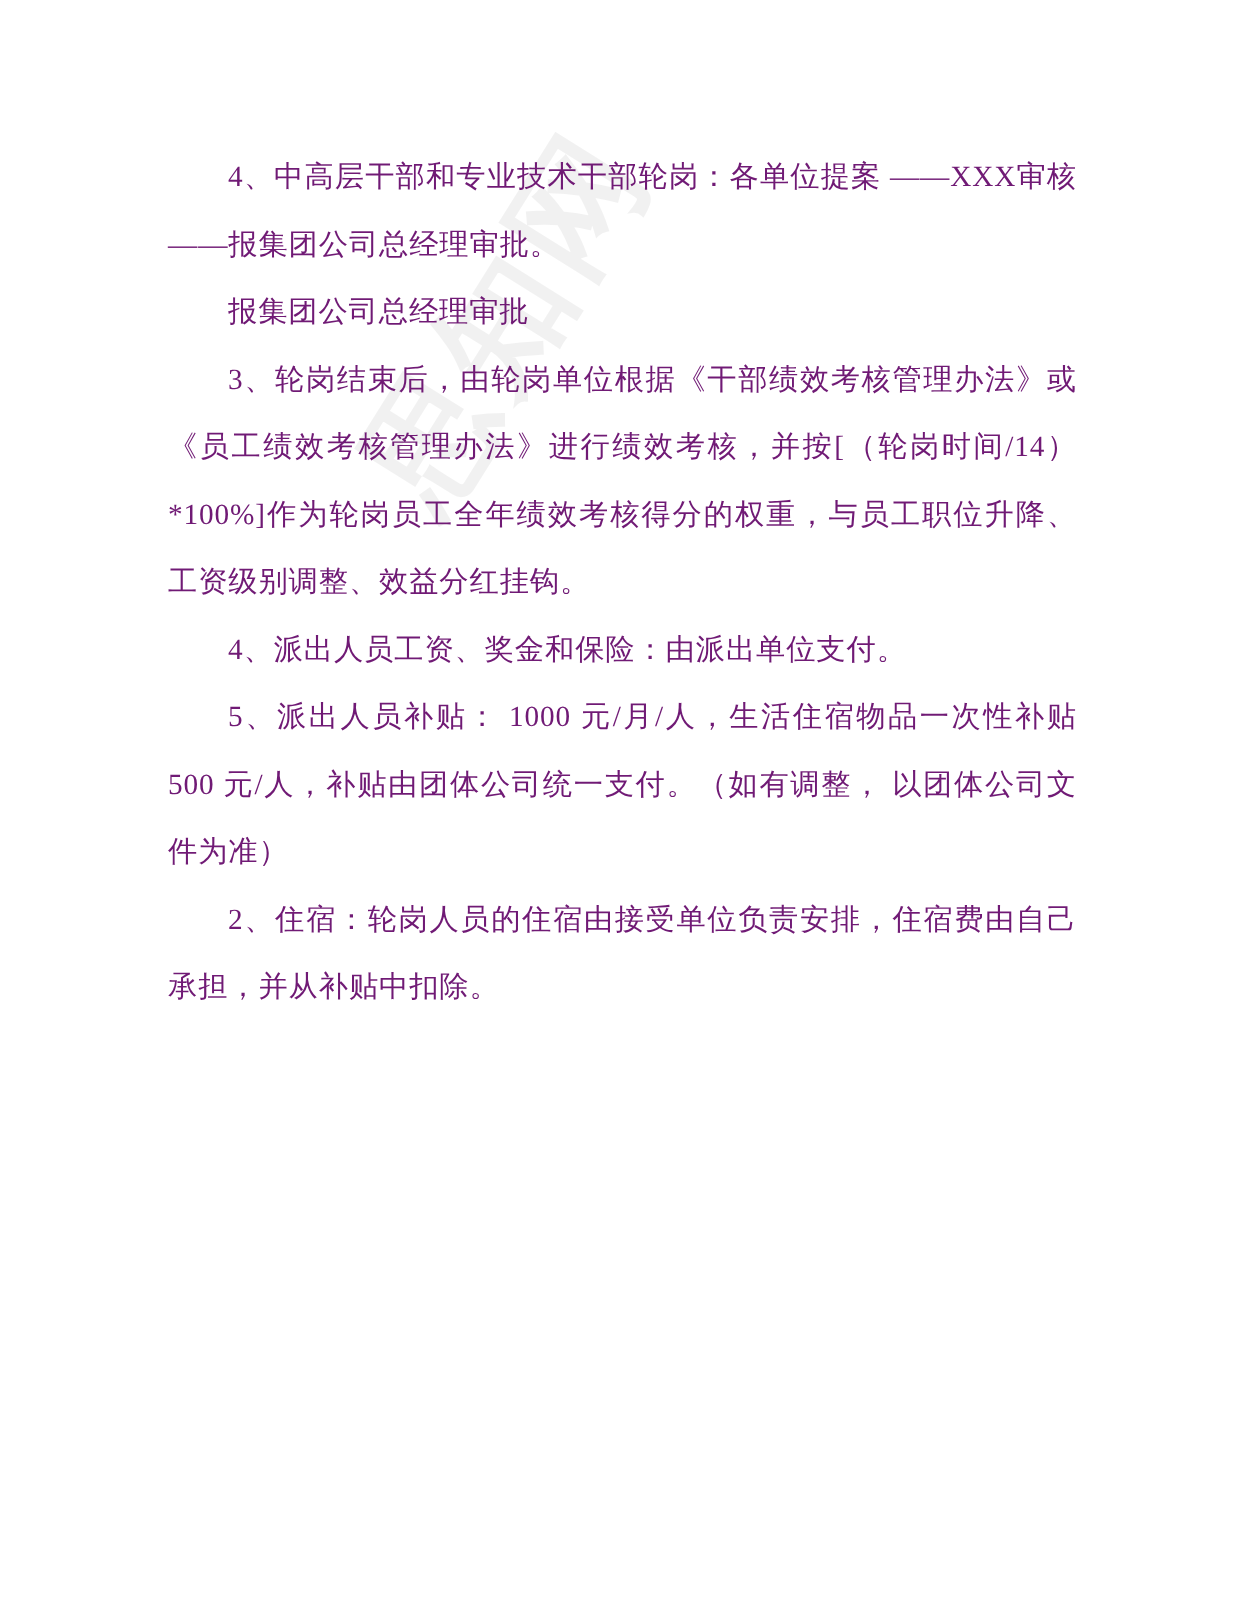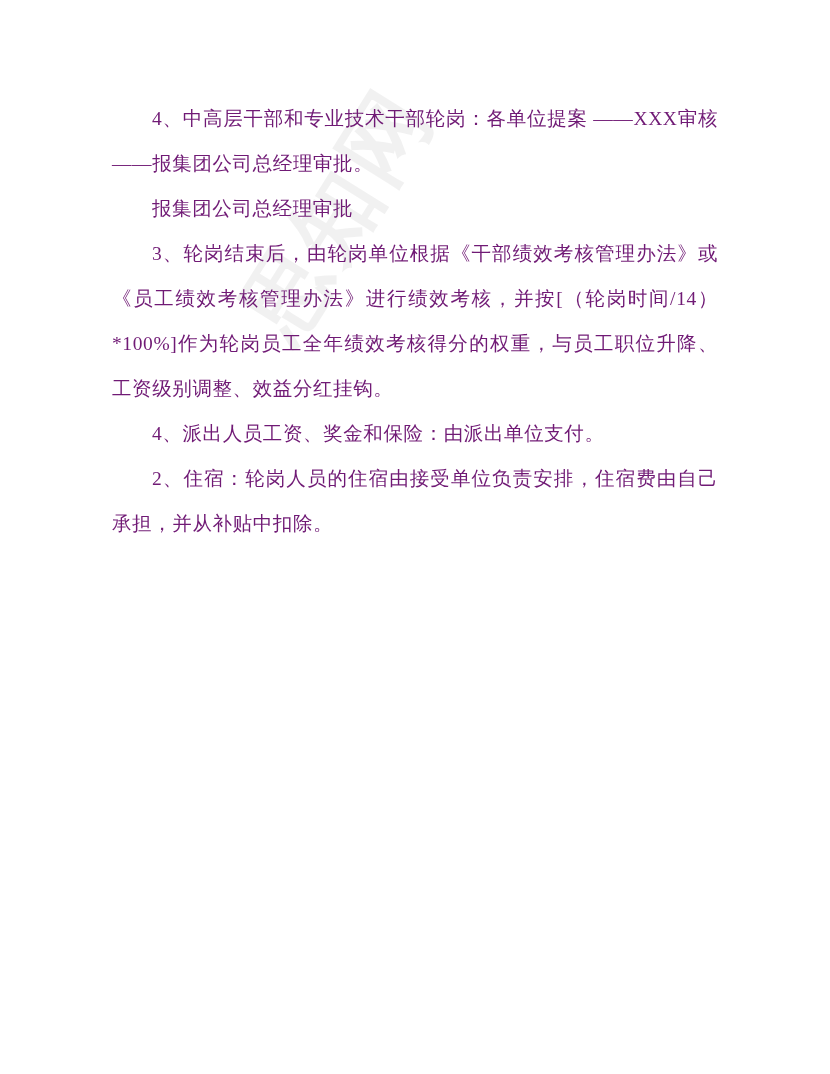--- a/index.html
+++ b/index.html
@@ -68,16 +68,17 @@
 
   <div id="watermark">
     <div class="wm-text">思知网</div>
   </div>
 
   <div id="content">
     <p class="para indent">4、中高层干部和专业技术干部轮岗：各单位提案 ——XXX审核——报集团公司总经理审批。</p>
     <p class="para indent">报集团公司总经理审批</p>
     <p class="para indent">3、轮岗结束后，由轮岗单位根据《干部绩效考核管理办法》或《员工绩效考核管理办法》进行绩效考核，并按[（轮岗时间/14）*100%]作为轮岗员工全年绩效考核得分的权重，与员工职位升降、工资级别调整、效益分红挂钩。</p>
     <p class="para indent">4、派出人员工资、奖金和保险：由派出单位支付。</p>
+    <p class="para indent">5、派出人员补贴： 1000 元/月/人，生活住宿物品一次性补贴 500 元/人，补贴由团体公司统一支付。（如有调整， 以团体公司文件为准）</p>
     <p class="para indent">2、住宿：轮岗人员的住宿由接受单位负责安排，住宿费由自己承担，并从补贴中扣除。</p>
   </div>
 
 </div>
 
 </body></html>

